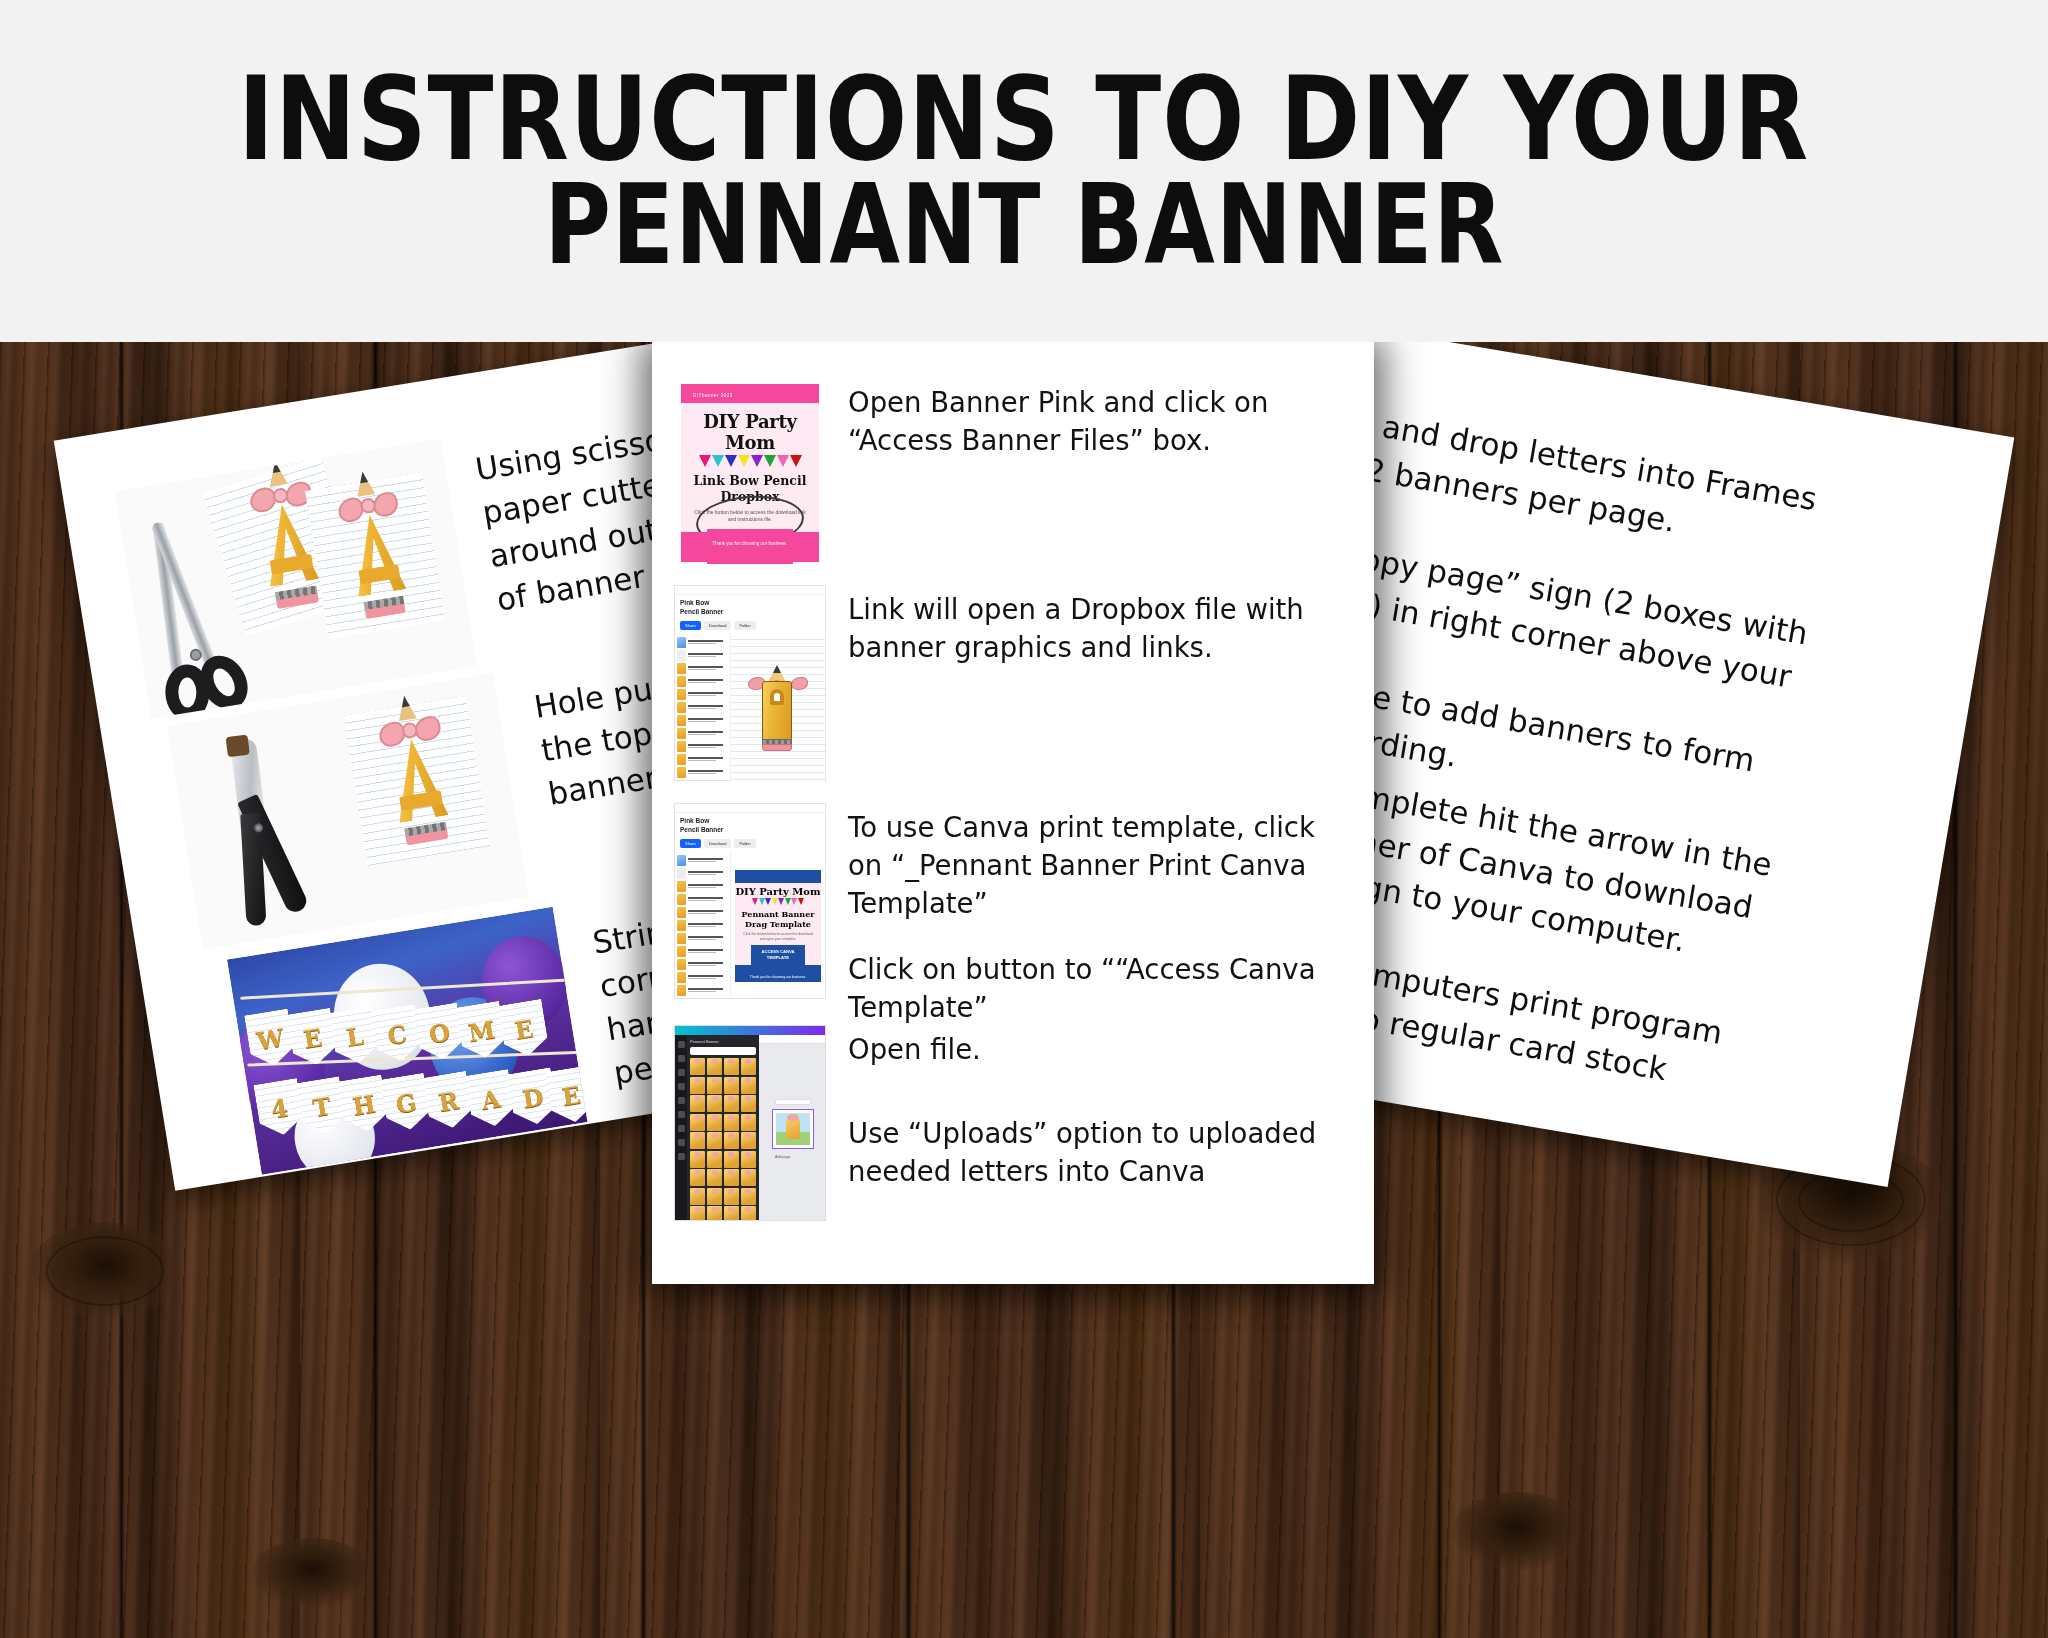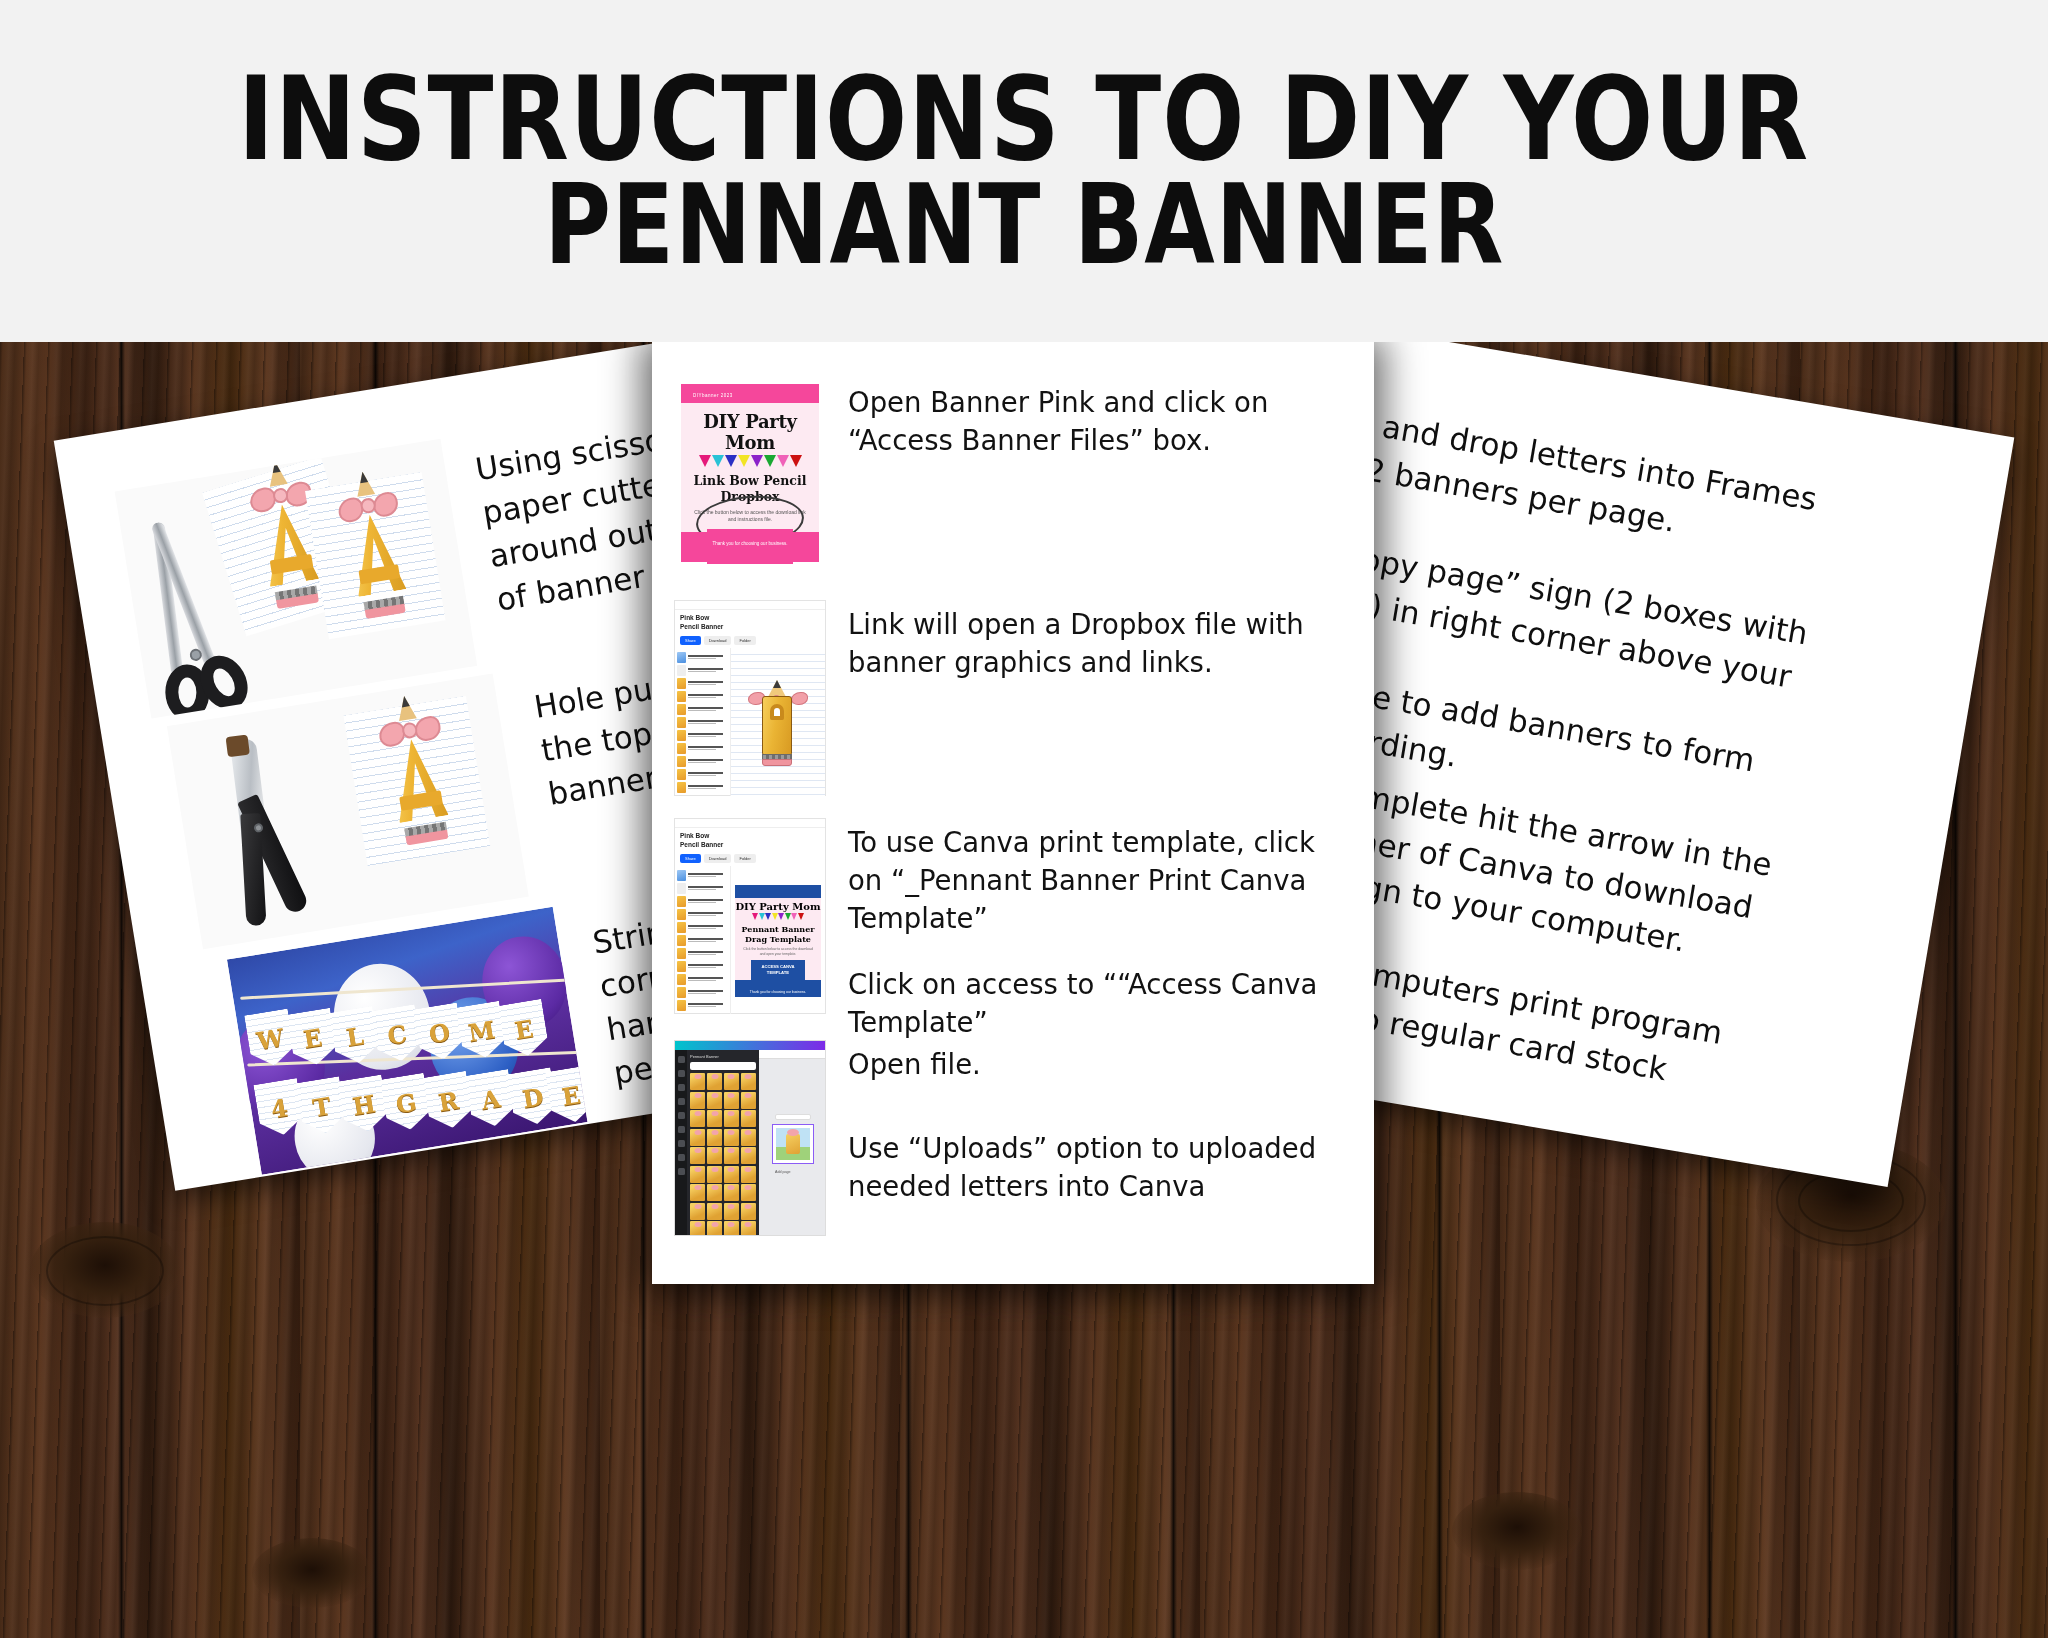--- a/index.html
+++ b/index.html
@@ -551,21 +551,21 @@
           </div>
           <div class="pk-circle"></div>
           <div class="pk-bar bot">
             <div class="pk-tiny2">Thank you for choosing our business.</div>
           </div>
         </div>
       </div>
       <div class="c-copy">Open Banner Pink and click on “Access Banner Files” box.</div>
     </div>
 
-    <div class="c-row" style="height:210px; margin-top:16px;">
+    <div class="c-row" style="height:210px; margin-top:1px;">
       <div class="c-thumb">
         <div class="t-db">
           <div class="db-top"></div>
           <div class="db-title">
             <div>Pink Bow</div>
             <div>Pencil Banner</div>
           </div>
           <div class="db-btns">
             <span>Share</span>
             <span class="g">Download</span>
@@ -794,21 +794,21 @@
                 <div class="th">Thank you for choosing our business.</div>
               </div>
             </div>
           </div>
 
         </div>
       </div>
       <div class="c-copy">
         <div>To use Canva print template, click on “_Pennant Banner Print Canva Template”</div>
         <div style="height:28px"></div>
-        <div>Click on access to ““Access Canva Template”</div>
+        <div>Click on button to ““Access Canva Template”</div>
       </div>
     </div>
 
     <div class="c-row" style="height:200px; margin-top:10px;">
       <div class="c-thumb">
         <div class="t-canva">
           <div class="cv-top"></div>
           <div class="cv-body">
             <div class="cv-rail">
               <i></i>

